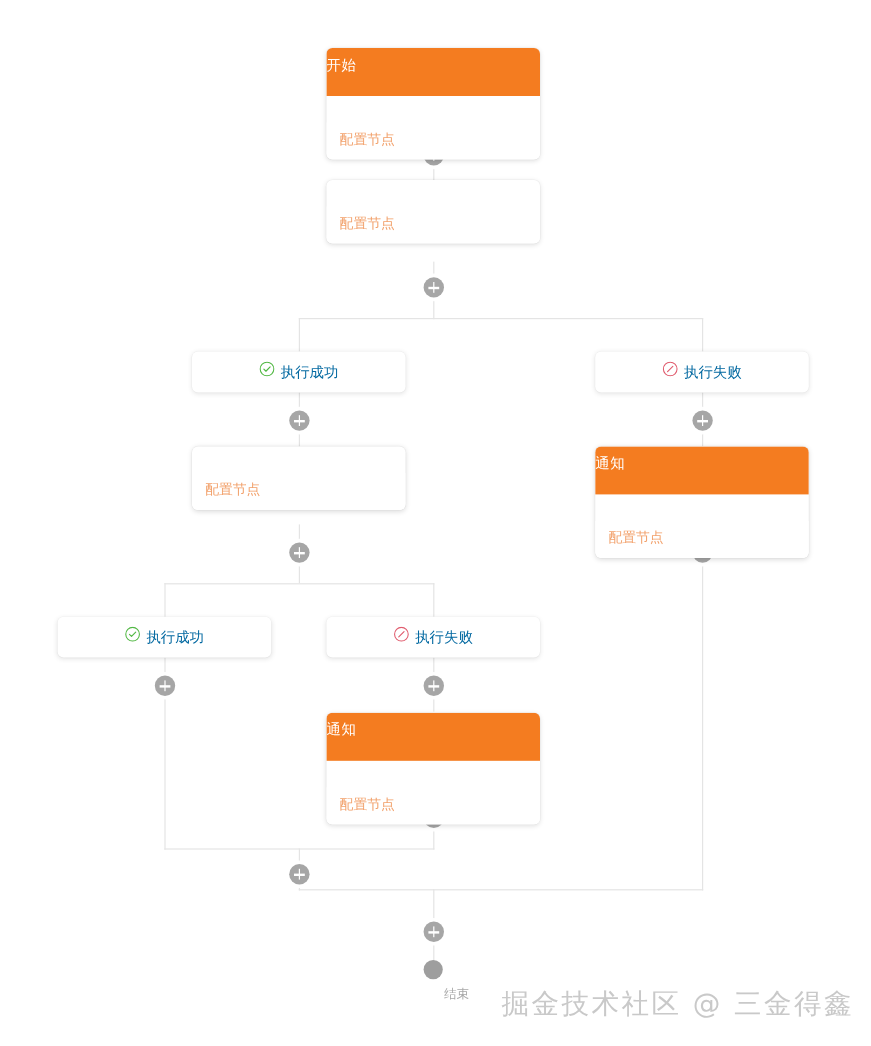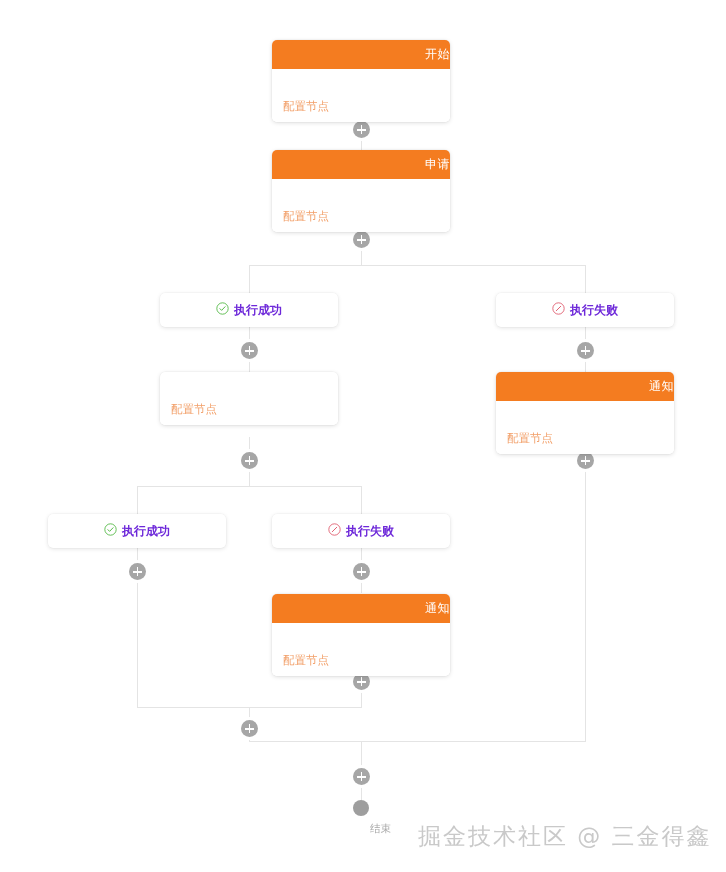--- a/index.html
+++ b/index.html
@@ -61,23 +61,23 @@
   .task {
     position: absolute;
     width: 178px;
     background: #ffffff;
     border-radius: 5px;
     box-shadow: 0 1px 4px rgba(0,0,0,0.13), 0 0 0 0.5px rgba(0,0,0,0.04);
     overflow: hidden;
     cursor: pointer;
   }
   .task-head {
-    height: 29px;
+    height: 40px;
     line-height: 29px;
-    text-align: right;
+    text-align: left;
     color: #ffffff;
     font-size: 12px;
     background: #f47c20;
     letter-spacing: 0.5px;
   }
   .task-body {
     height: 31px;
     line-height: 31px;
     padding-left: 11px;
     font-size: 11.5px;
@@ -95,22 +95,21 @@
     border-radius: 5px;
     box-shadow: 0 1px 4px rgba(0,0,0,0.11), 0 0 0 0.5px rgba(0,0,0,0.03);
     display: flex;
     align-items: center;
     justify-content: center;
     gap: 5px;
     cursor: pointer;
   }
   .cond-label {
     font-size: 12px;
-    color: #6d28d9;
-    font-weight: bold;
+    color: #0369a1;
   }
   .cond-ico { display: block; }
 
   
   .end-dot {
     position: absolute;
     width: 16px;
     height: 16px;
     border-radius: 50%;
     background: #9e9e9e;
@@ -183,21 +182,20 @@
   <div class="plus" style="left:353px; top:673px;"></div>
   <div class="plus" style="left:241px; top:720px;"></div>
   <div class="plus" style="left:353px; top:768px;"></div>
 
   <div class="task" style="left:272px; top:40px;">
     <div class="task-head">开始</div>
     <div class="task-body">配置节点</div>
   </div>
 
   <div class="task" style="left:272px; top:150px;">
-    <div class="task-head">申请</div>
     <div class="task-body">配置节点</div>
   </div>
 
   <div class="cond" style="left:160px; top:293px;">
     <span class="cond-ico">
       <svg width="13" height="13" viewBox="0 0 16 16">
         <circle cx="8" cy="8" r="7" fill="none" stroke="#52b844" stroke-width="1.1"></circle>
         <path d="M4.8 8.2 L6.9 10.3 L11.2 5.8" fill="none" stroke="#52b844" stroke-width="1.2" stroke-linecap="round" stroke-linejoin="round"></path>
       </svg>
     </span>

